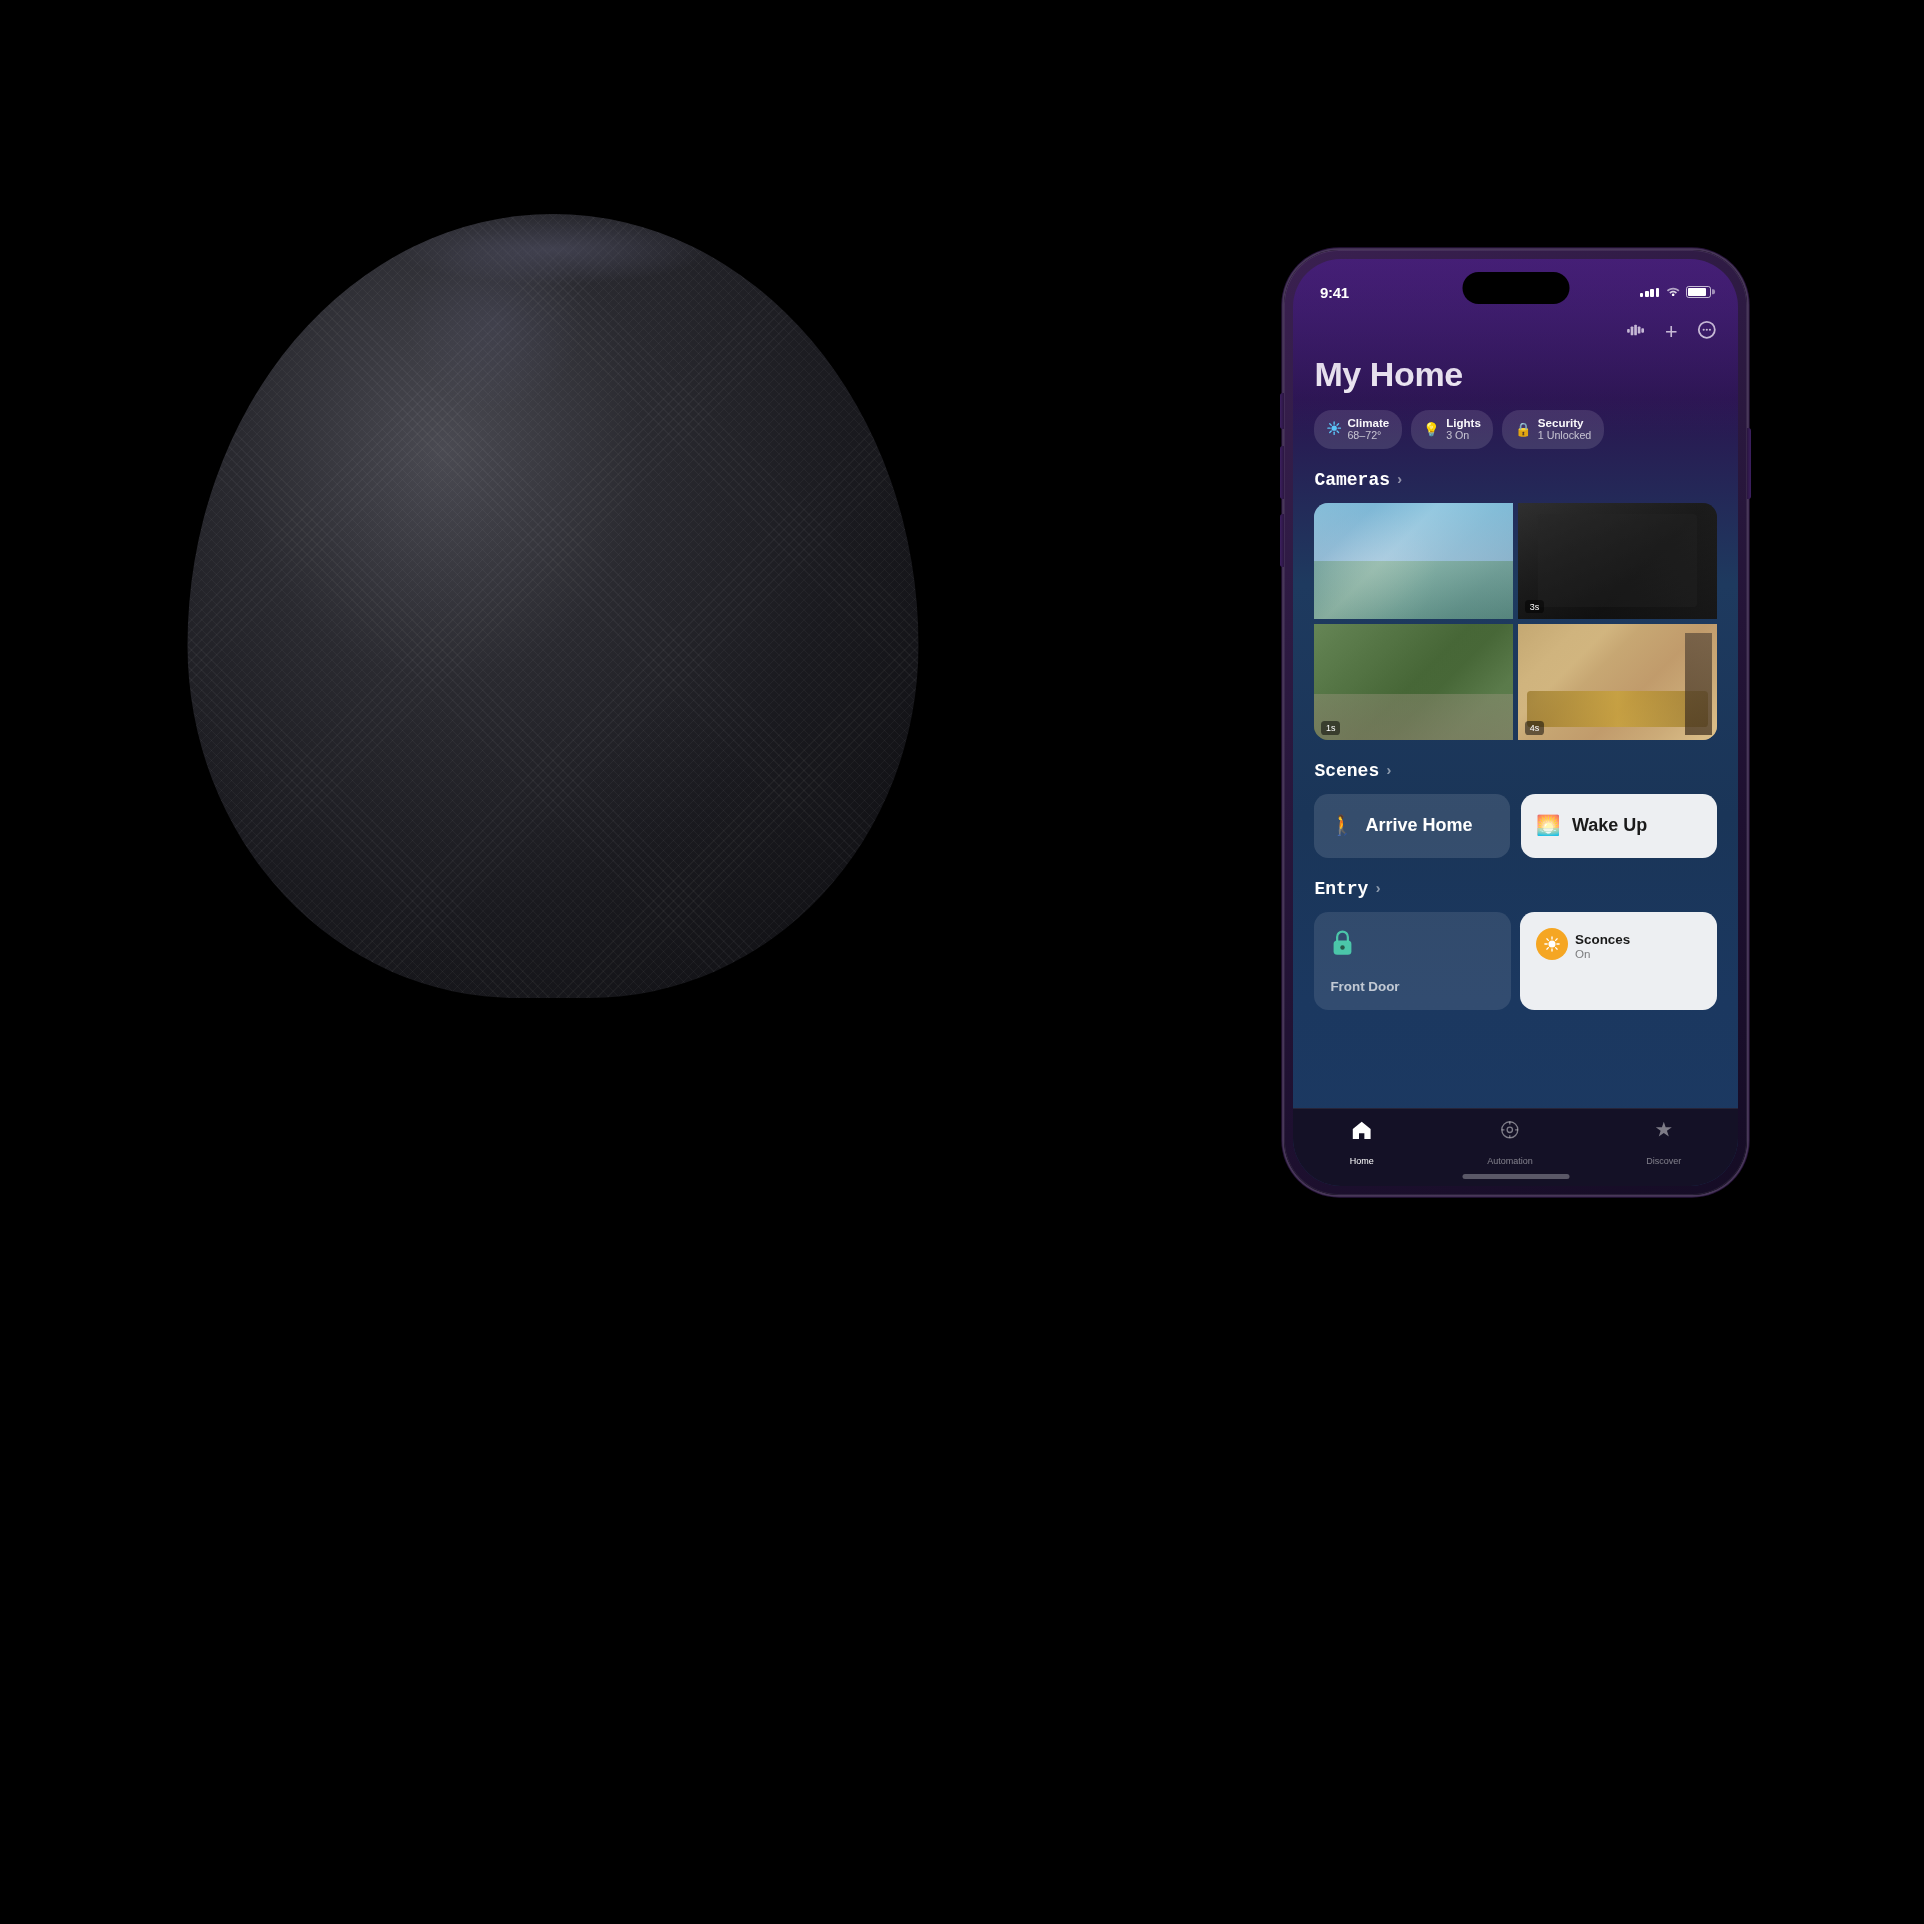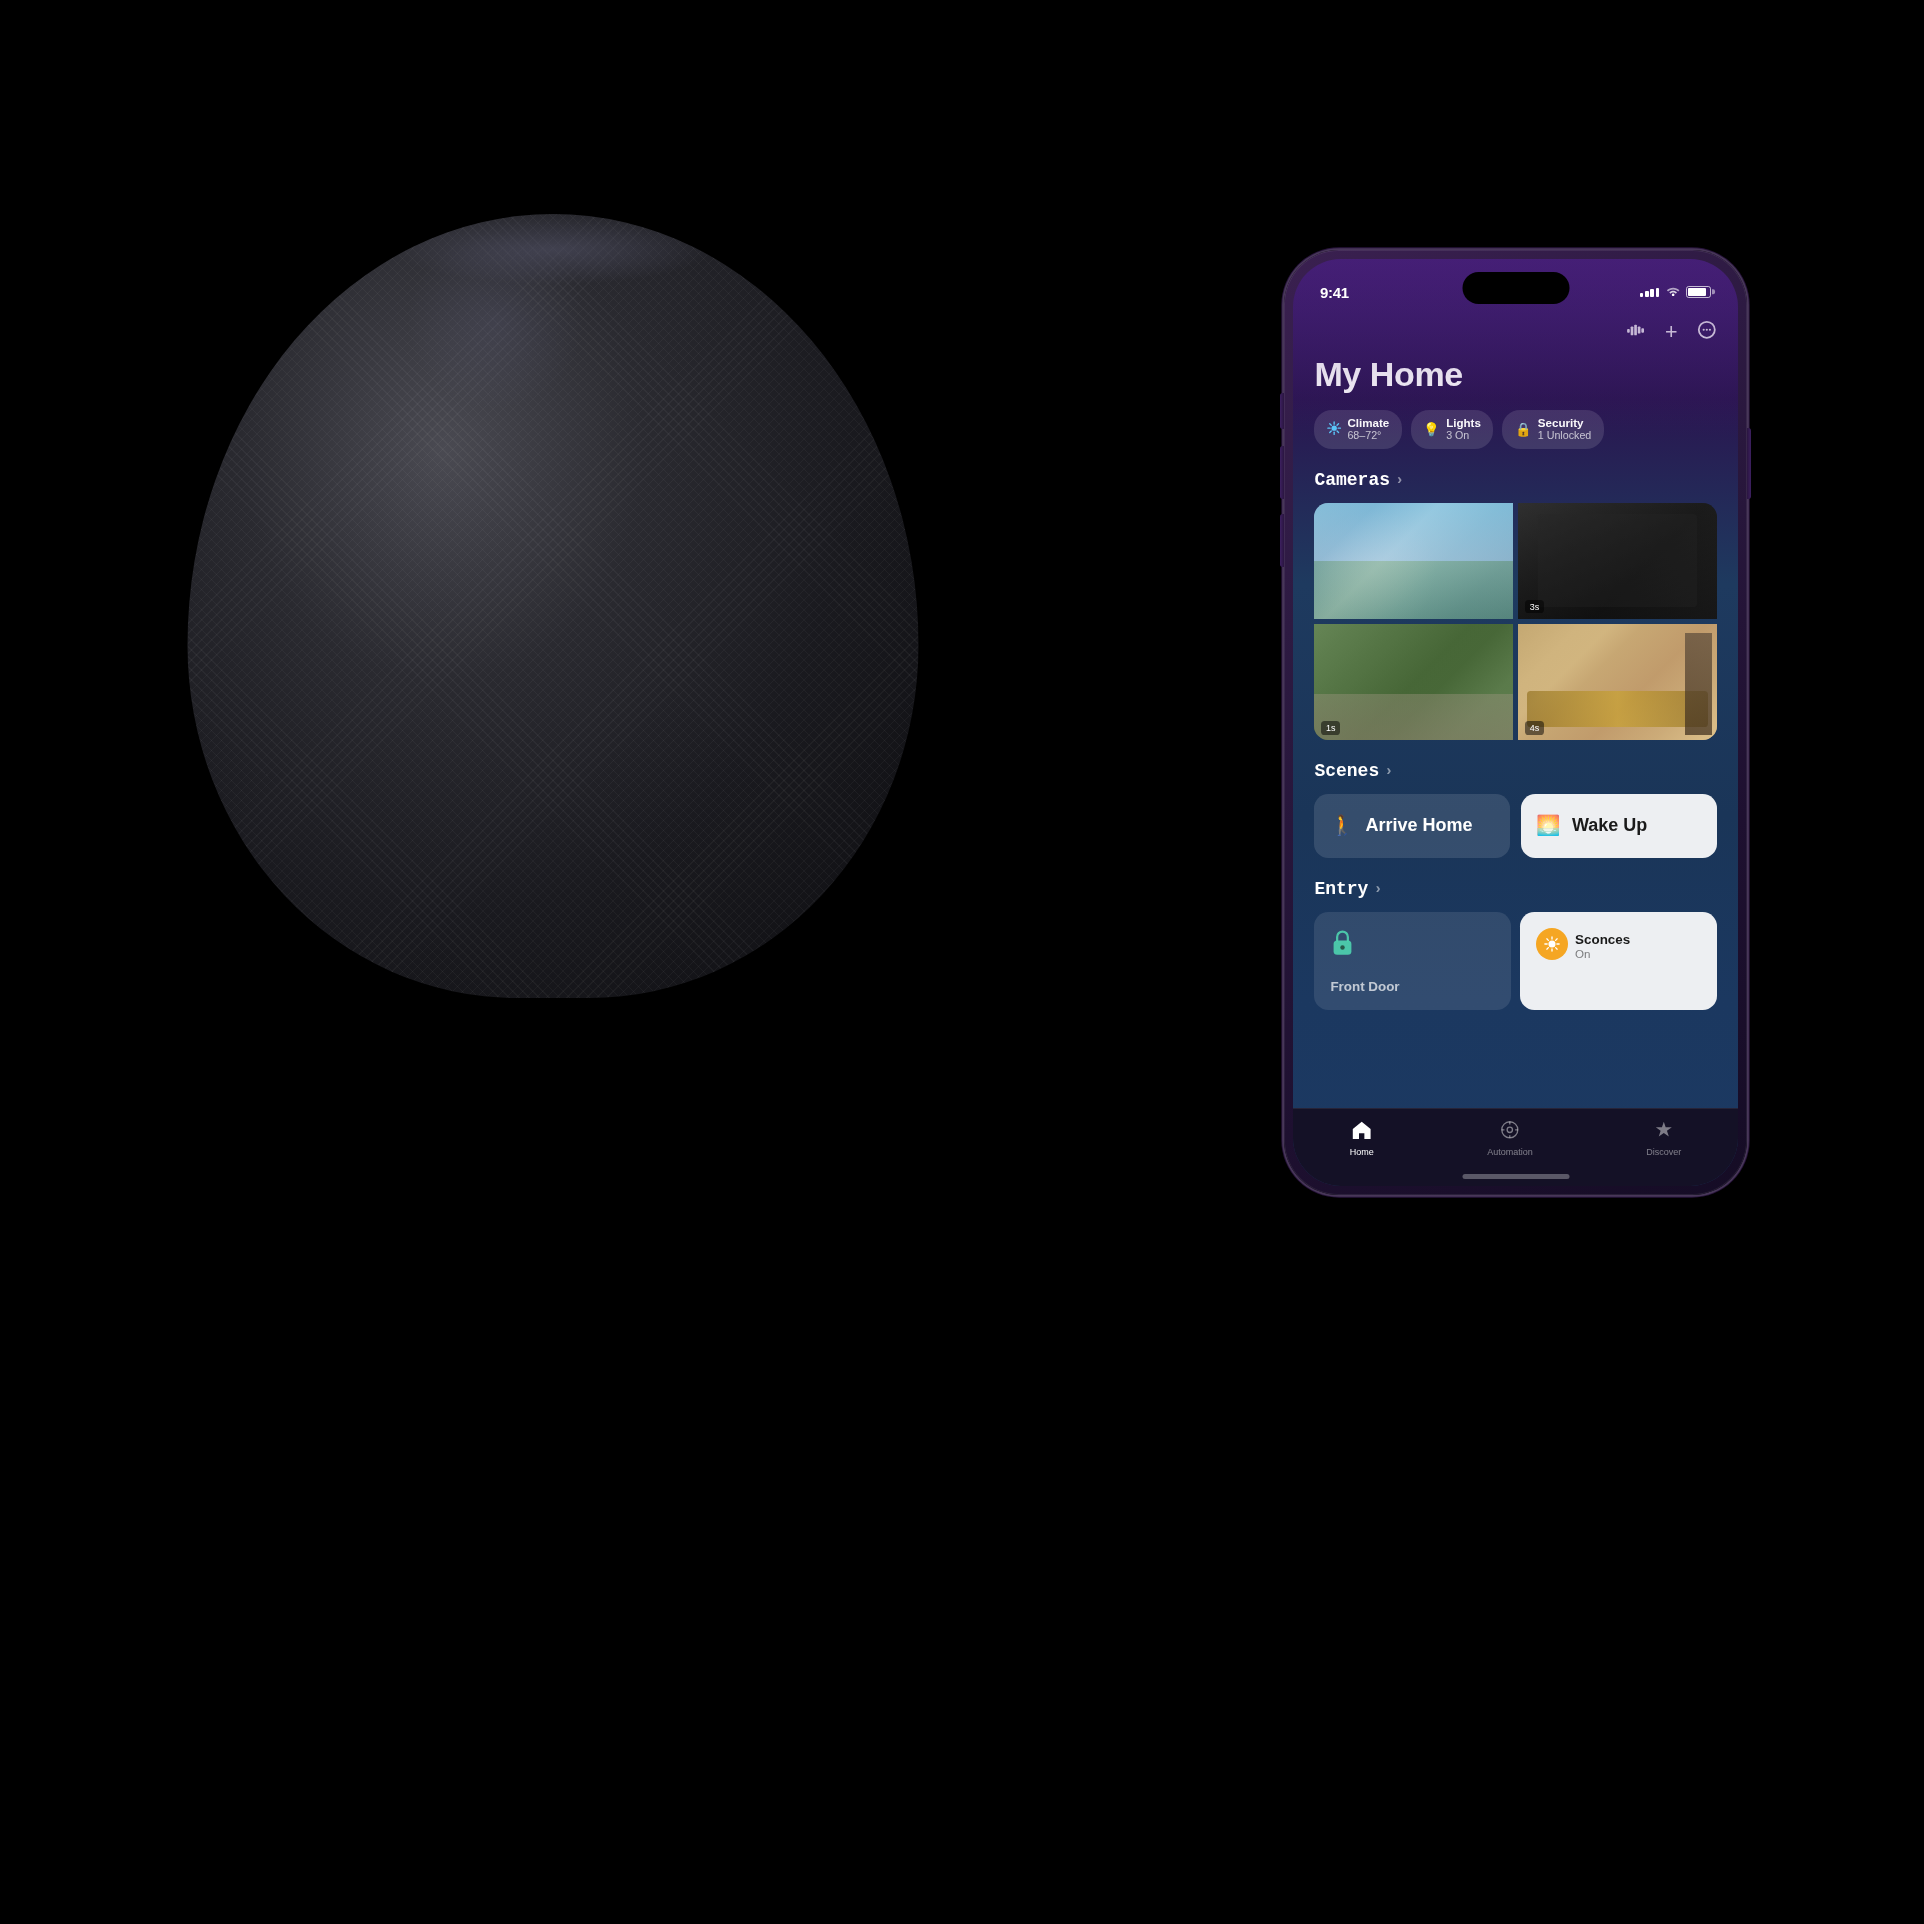--- a/index.html
+++ b/index.html
@@ -435,21 +435,21 @@
       align-items: flex-start;
       justify-content: space-around;
       padding-top: 10.7px;
       border-top: 0.9px solid rgba(255,255,255,0.08);
     }
 
     .tab-item {
       display: flex;
       flex-direction: column;
       align-items: center;
-      gap: 3px;
+      gap: 12px;
       cursor: pointer;
     }
 
     .tab-icon {
       font-size: 19.6px;
     }
 
     .tab-label {
       font-size: 9px;
       font-weight: 500;

